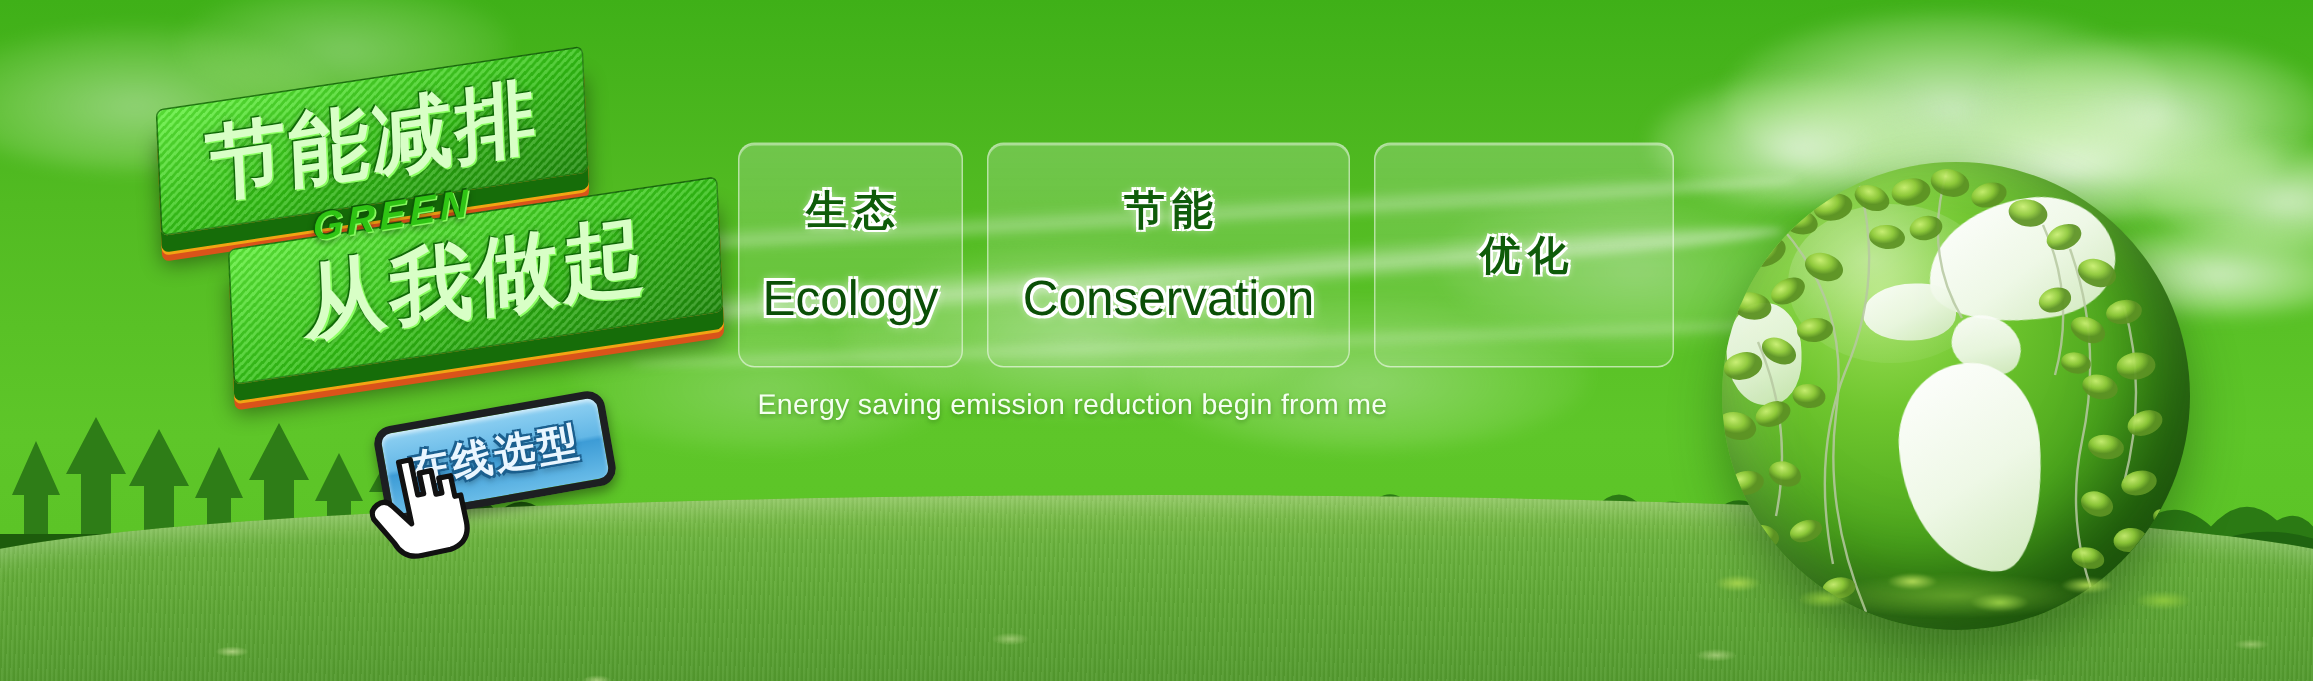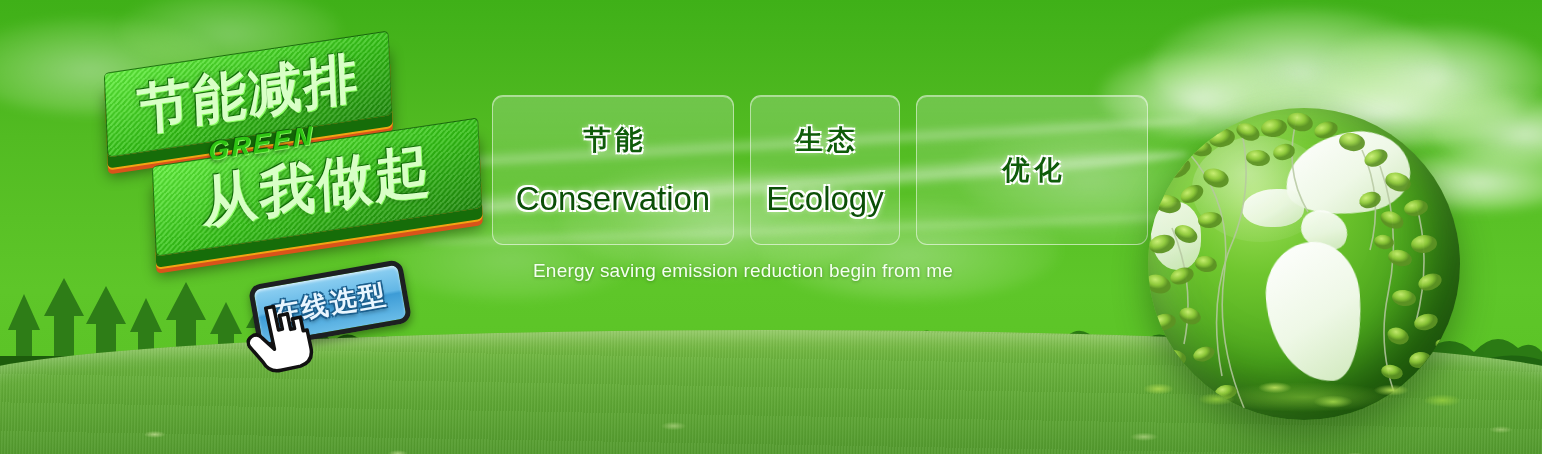--- a/index.html
+++ b/index.html
@@ -272,21 +272,21 @@
         rgba(255,255,255,0.08) 100%);
     box-shadow: inset 0 1px 0 rgba(255,255,255,0.42);
     display: flex;
     flex-direction: column;
     align-items: center;
     justify-content: center;
     gap: 22px;
     cursor: pointer;
   }
   .card-2 { width: 242px; }
-  .card-3 { width: 232px; }
+  .card-3 { width: 200px; }
 
   .card-cn {
     font-size: 27px;
     font-weight: bold;
     color: #0f5c0a;
     letter-spacing: 5px;
     text-indent: 5px;
     white-space: nowrap;
     text-shadow:
       -1.6px -1.6px 0 #ffffff,
@@ -303,21 +303,21 @@
       -1.8px -1.8px 0 #ffffff,
        1.8px  1.8px 0 #ffffff,
       -1.8px  1.8px 0 #ffffff,
        1.8px -1.8px 0 #ffffff,
        0 0 7px rgba(255,255,255,0.95);
   }
 
   
   .tagline {
     position: absolute;
-    left: 533px;
+    left: 505px;
     top: 260px;
     font-size: 19px;
     color: #f4fff0;
     letter-spacing: 0.2px;
     white-space: nowrap;
     text-shadow: 0 1px 3px rgba(30,90,15,0.45);
   }
 
   
   .globe-wrap {
@@ -517,28 +517,28 @@
       <svg width="66" height="74" viewBox="0 0 66 74" aria-hidden="true">
         <path d="M26,6 L34,6 L34,30 L38,30 L38,16 L46,16 L46,32 L50,32 L50,22
                  L58,22 L58,36 L62,36 L62,54 Q62,68 48,70 L28,70
                  Q16,70 12,58 L2,40 Q0,34 6,31 Q12,28 16,34 L26,48 Z" fill="#ffffff" stroke="#111111" stroke-width="3.5" stroke-linejoin="round"></path>
       </svg>
     </div>
   </div>
 
   <div class="cards">
 
+    <div class="card card-1">
+      <div class="card-cn">生态</div>
+      <div class="card-en">Ecology</div>
+    </div>
+
     <div class="card card-2">
       <div class="card-cn">节能</div>
       <div class="card-en">Conservation</div>
-    </div>
-
-    <div class="card card-1">
-      <div class="card-cn">生态</div>
-      <div class="card-en">Ecology</div>
     </div>
 
     <div class="card card-3">
       <div class="card-cn">优化</div>
     </div>
 
   </div>
 
   <div class="tagline">Energy saving emission reduction begin from me</div>
 

